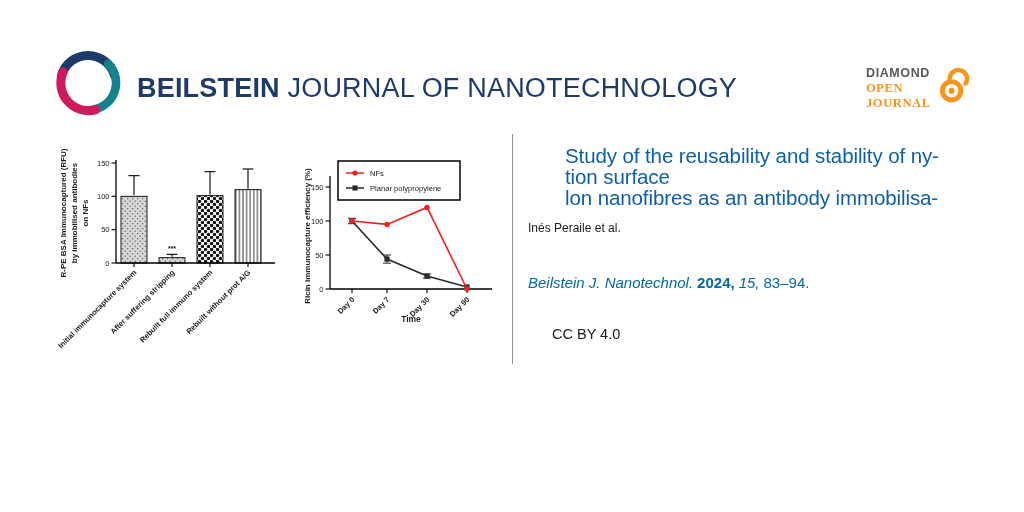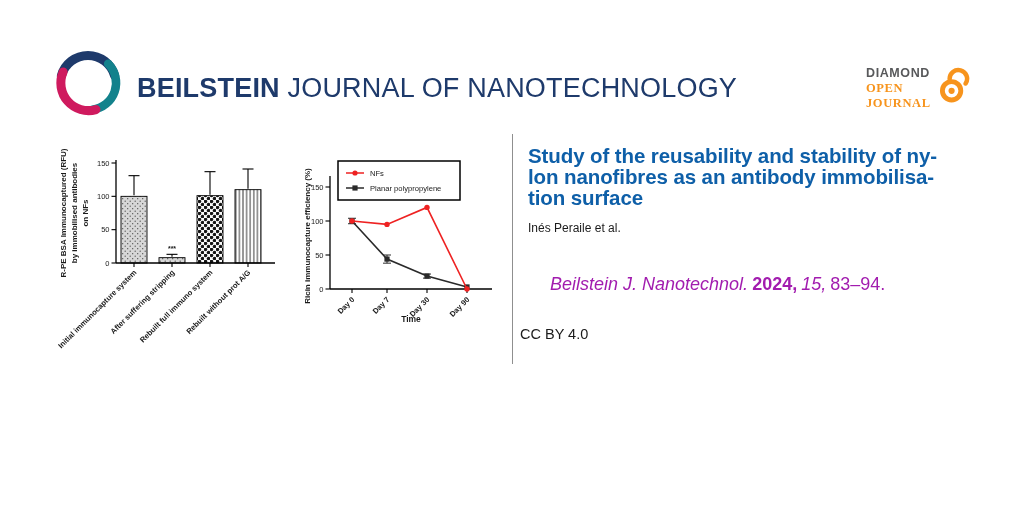--- a/index.html
+++ b/index.html
@@ -19,28 +19,28 @@
 
   
   .bar-svg  { position:absolute; left:54px;  top:140px; }
   .line-svg { position:absolute; left:300px; top:150px; }
   svg text { font-family:"Liberation Sans", sans-serif; fill:#1a1a1a; }
 
   .divider { position:absolute; left:512px; top:134px; width:1px; height:230px; background:#8f8f8f; }
 
   
   .article { position:absolute; left:528px; top:145px; width:462px; }
-  .title { font-size:20.5px; font-weight:700; color:#0e5fa8; line-height:21px; letter-spacing:-0.1px; }
+  .title { font-size:20.5px; font-weight:400; color:#0e5fa8; line-height:21px; letter-spacing:-0.1px;margin-left:37px; }
   .author { position:absolute; left:528px; top:221px; font-size:12px; color:#1b1b1b; }
-  .citation { position:absolute; left:528px; top:274px; font-size:18px; color:#a21caf;margin-left:22px; }
+  .citation { position:absolute; left:528px; top:274px; font-size:15px; color:#0369a1; }
   .citation span { margin-right:4px; }
   .it { font-style:italic; }
   .bd { font-weight:700; }
   .doi { position:absolute; left:528px; top:304px; font-size:14.5px; color:#1b1b1b; text-decoration:none; }
-  .license { position:absolute; left:520px; top:326px; font-size:14.5px; color:#1b1b1b; }
+  .license { position:absolute; left:552px; top:326px; font-size:14.5px; color:#1b1b1b; }
 </style>
 </head>
 <body>
 
 <div class="page">
 
   <svg class="logo-svg" width="68" height="68" viewBox="0 0 64 64">
     <path d="M6.9,25.3 A26,26 0 0 1 57.1,25.3" fill="none" stroke="#1e3a6b" stroke-width="8.5" stroke-linecap="round"></path>
     <path d="M51,13.8 A25.5,25.5 0 0 1 36.2,57.1" fill="none" stroke="#13828c" stroke-width="8" stroke-linecap="round"></path>
     <path d="M39.5,57.0 A26,26 0 0 1 8.6,21.6" fill="none" stroke="#cf1a5e" stroke-width="8.5" stroke-linecap="round"></path>
@@ -164,20 +164,20 @@
         <line x1="46" y1="38" x2="64" y2="38" stroke="#2a2a2a" stroke-width="1.5"></line>
         <rect x="52.4" y="35.4" width="5.2" height="5.2" fill="#2a2a2a"></rect>
         <text x="70" y="40.7" font-size="7.6">Planar polypropylene</text>
       </g>
   </svg>
 
   <div class="divider"></div>
 
   <div class="article">
     <div class="title">Study of the reusability and stability of ny-</div>
+    <div class="title">tion surface</div>
     <div class="title">lon nanofibres as an antibody immobilisa-</div>
-    <div class="title">tion surface</div>
   </div>
   <div class="author">Inés Peraile et al.</div>
   <div class="citation"><span class="it">Beilstein J. Nanotechnol.</span><span class="bd">2024,</span><span class="it">15,</span><span>83–94.</span></div>
   <div class="license">CC BY 4.0</div>
 
 </div>
 
 </body></html>

